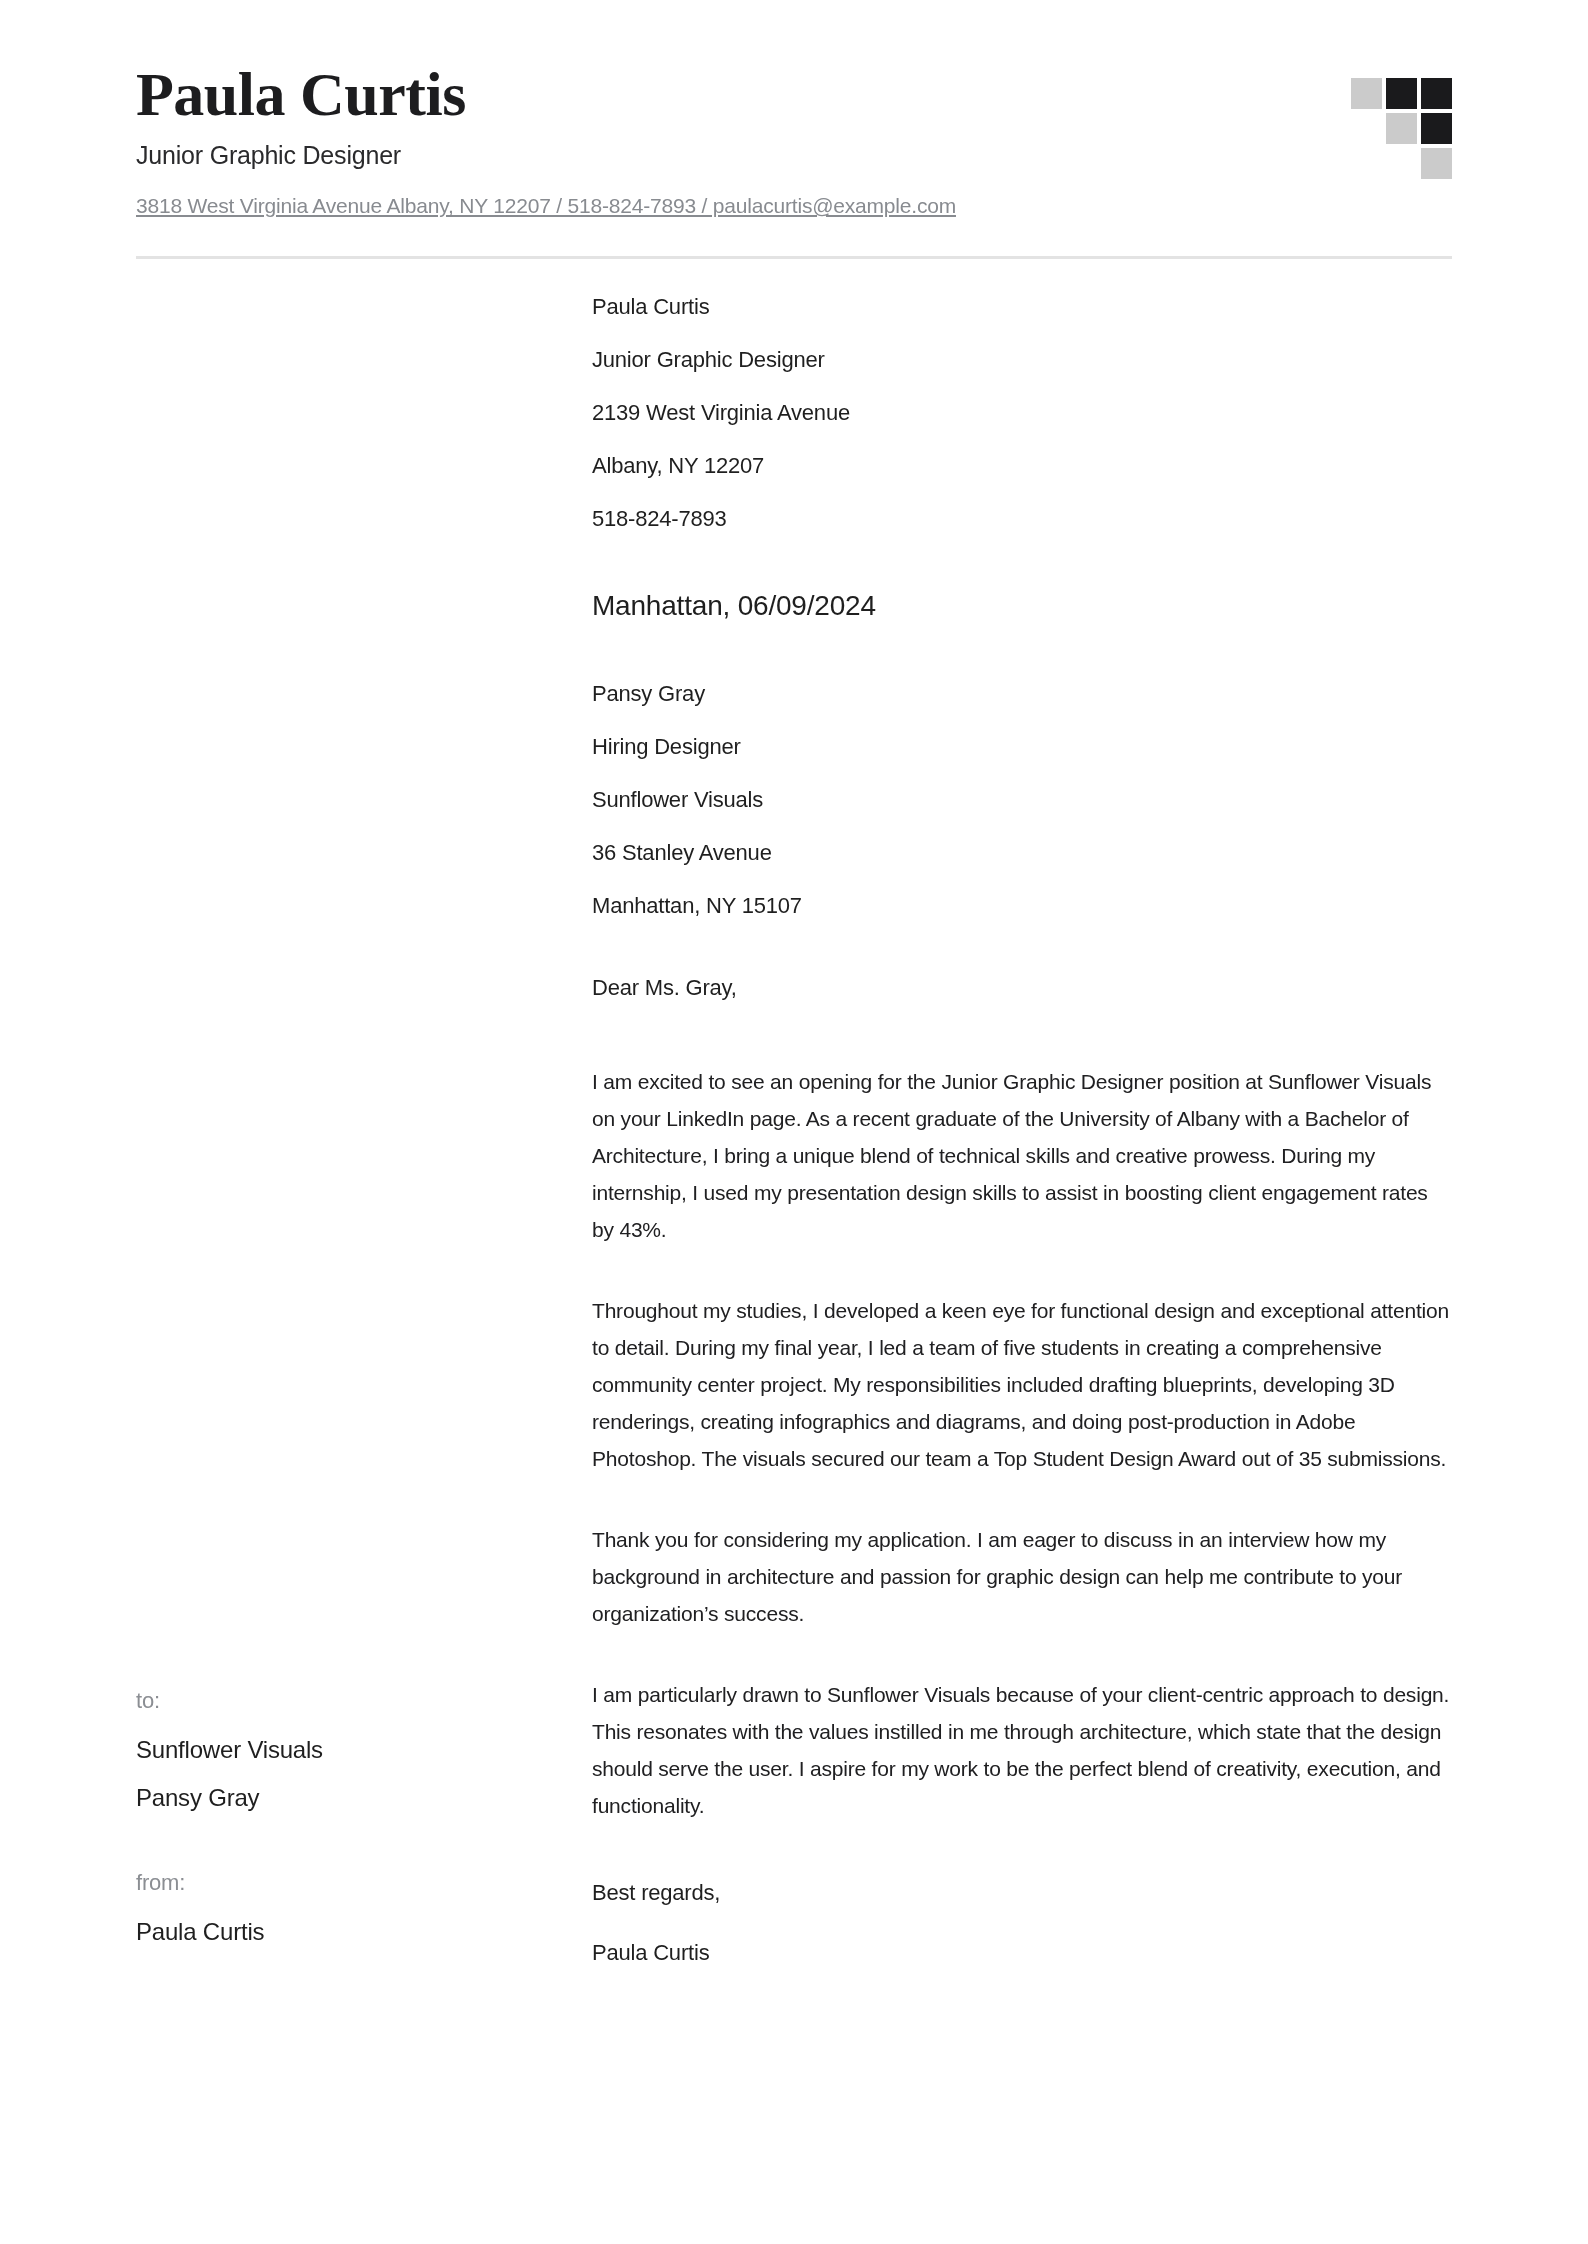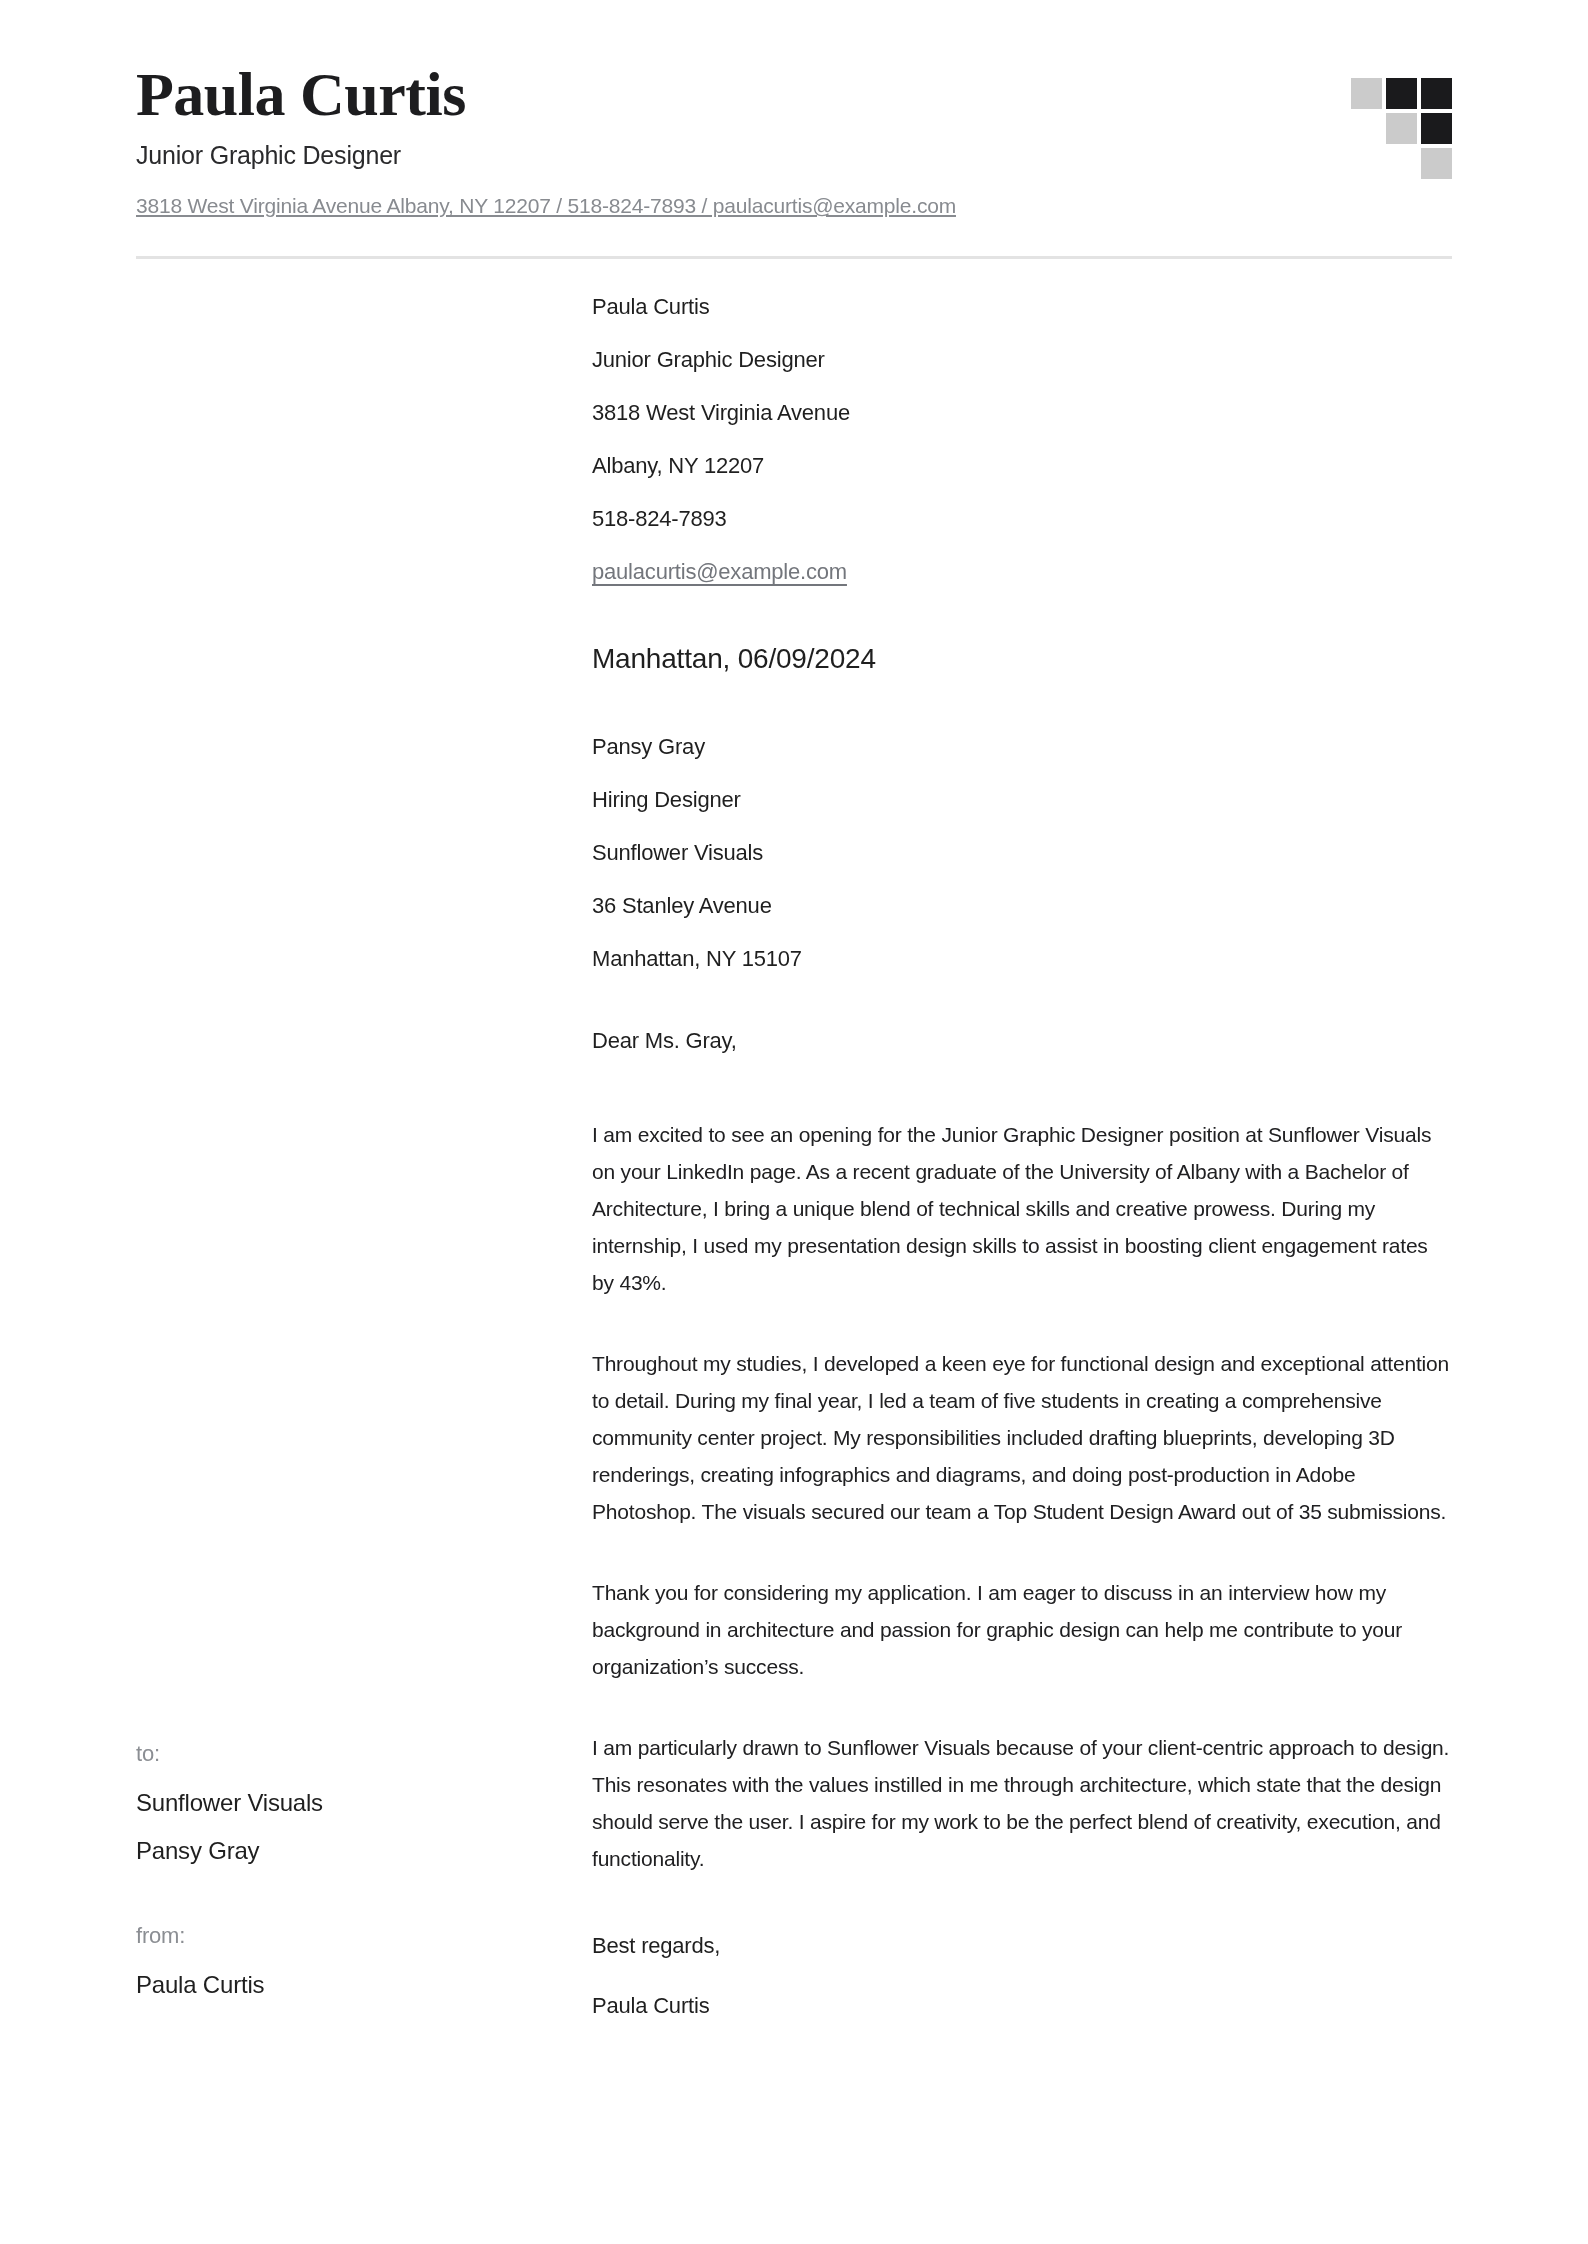--- a/index.html
+++ b/index.html
@@ -168,24 +168,23 @@
       <div class="side-value">Sunflower Visuals</div>
       <div class="side-value">Pansy Gray</div>
       <div class="side-label side-group-from">from:</div>
       <div class="side-value">Paula Curtis</div>
     </div>
 
     <div class="main-col">
 
       <div class="info-line">Paula Curtis</div>
       <div class="info-line">Junior Graphic Designer</div>
-      <div class="info-line">3818 West Virginia Avenue</div>
+      <div class="info-line">2139 West Virginia Avenue</div>
       <div class="info-line">Albany, NY 12207</div>
       <div class="info-line">518-824-7893</div>
-      <div class="info-line email-line"><span class="email-link">paulacurtis@example.com</span></div>
 
       <div class="date-line">Manhattan, 06/09/2024</div>
 
       <div class="info-line">Pansy Gray</div>
       <div class="info-line">Hiring Designer</div>
       <div class="info-line">Sunflower Visuals</div>
       <div class="info-line">36 Stanley Avenue</div>
       <div class="info-line">Manhattan, NY 15107</div>
 
       <div class="salutation">Dear Ms. Gray,</div>

